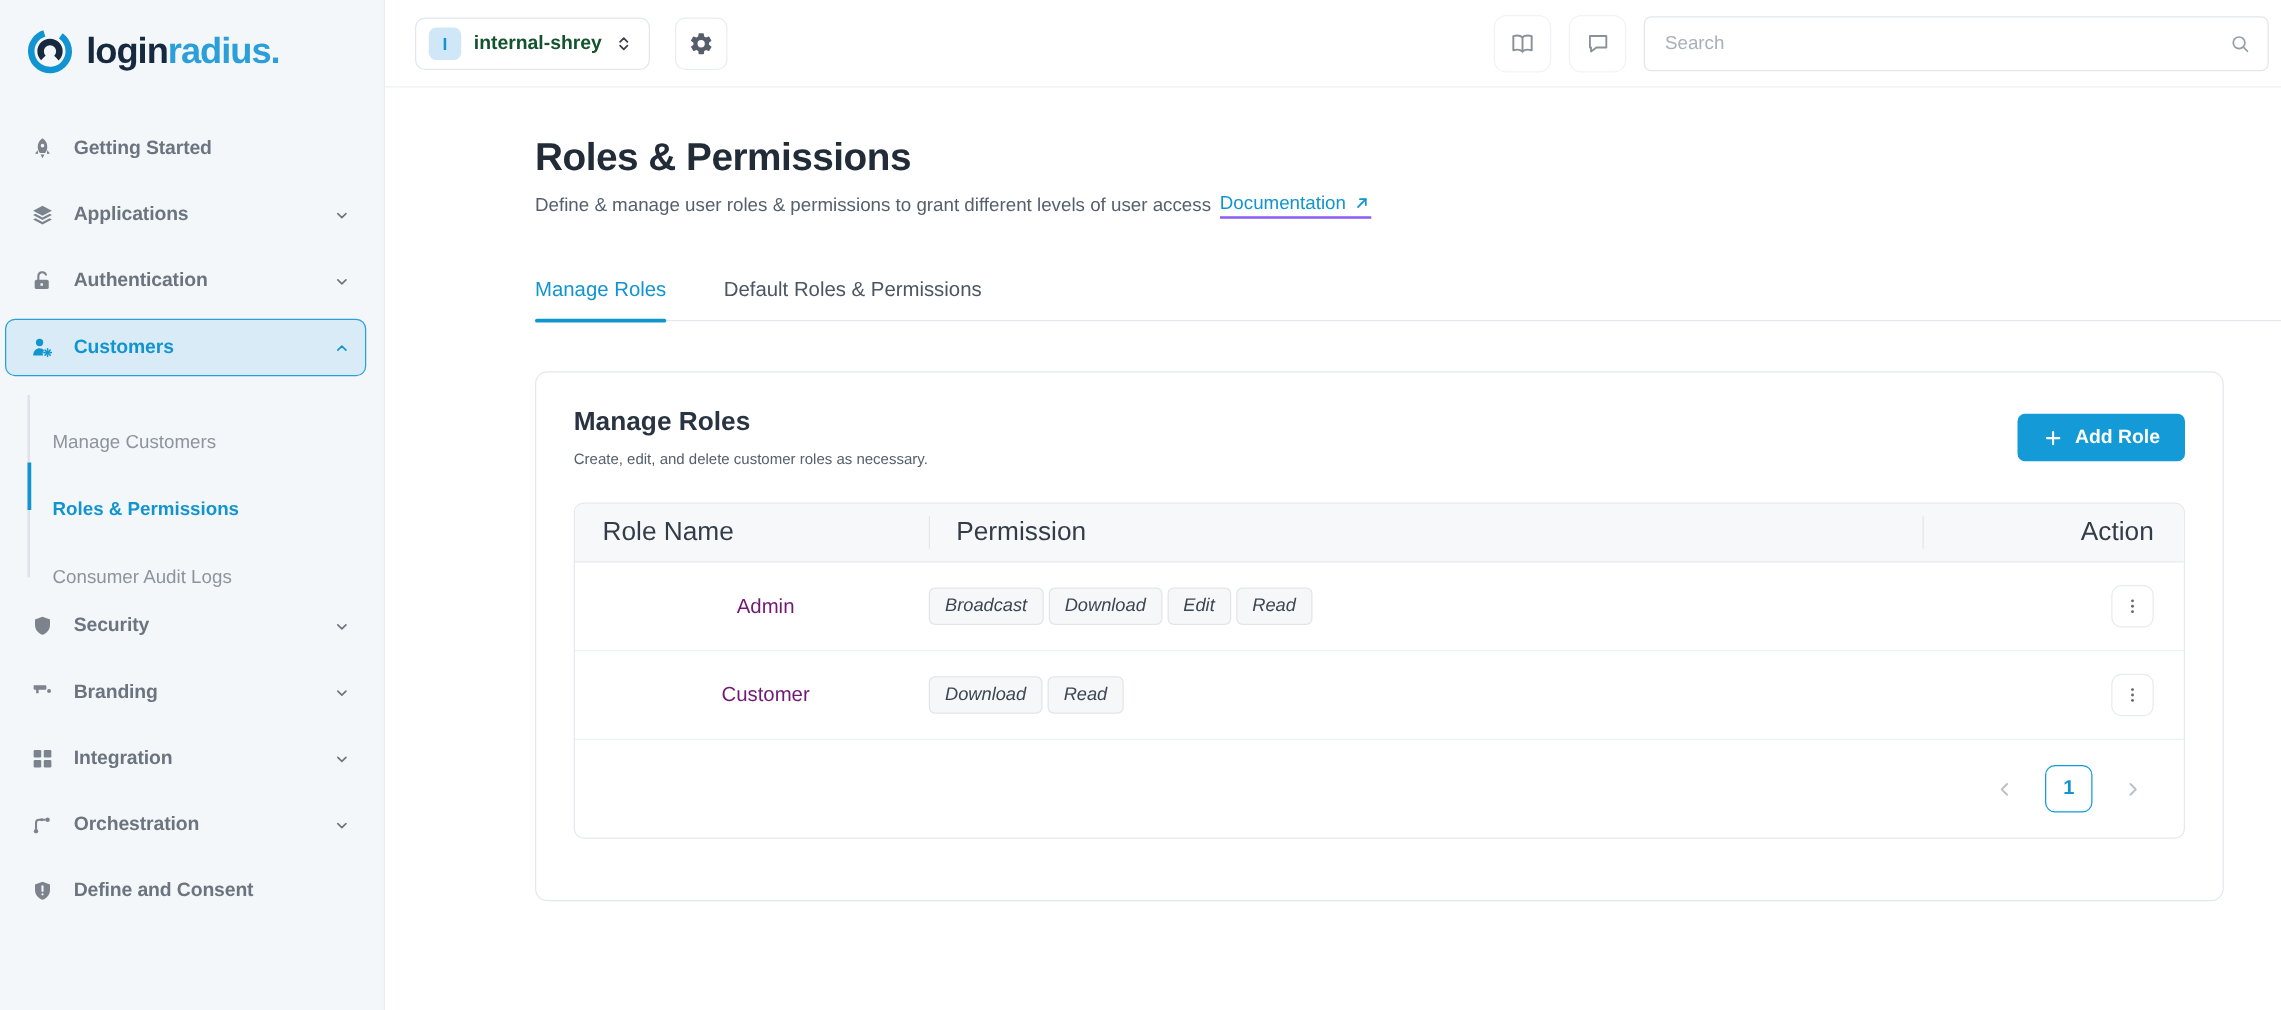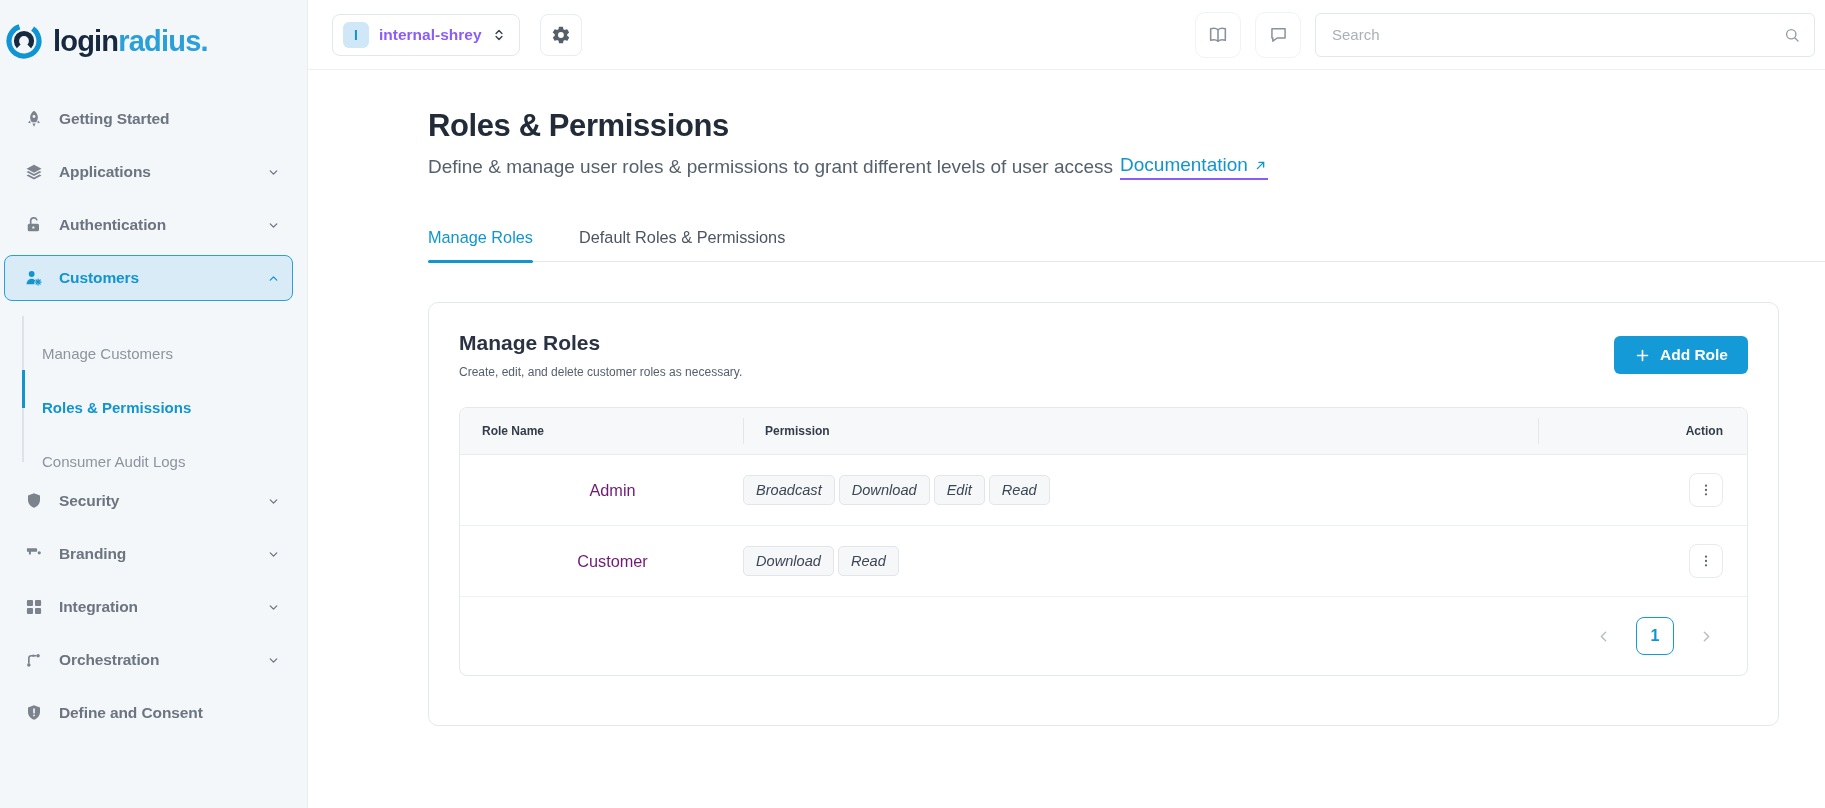--- a/index.html
+++ b/index.html
@@ -10,21 +10,21 @@
     font-family:"Liberation Sans", sans-serif;
   }
   svg { display:block; }
 
   
   .sidebar {
     flex:0 0 308px; width:308px; height:100%;
     background:#f3f7fa; border-right:1px solid #e8edf2;
     padding-top:18px; overflow:hidden;
   }
-  .logo { display:flex; align-items:center; gap:9px; padding-left:4px; height:46px; }
+  .logo { display:flex; align-items:center; gap:9px; padding-left:20px; height:46px; }
   .logo-text { font-size:29px; font-weight:700; letter-spacing:-0.8px; color:#17293f; line-height:1; }
   .logo-text .blue { color:#2b9fd9; }
 
   .nav { margin-top:32px; }
   .nav-item {
     display:flex; align-items:center; height:46px;
     margin:7px 14px 7px 4px; padding:0 12px 0 18px;
     border-radius:8px; cursor:pointer; color:#6c7480;
     border:1px solid transparent;
   }
@@ -51,21 +51,21 @@
     padding:0 10px 0 24px; gap:14px; border-bottom:1px solid #edf0f4;
   }
   .app-selector {
     display:flex; align-items:center; gap:10px; height:42px; padding:0 13px 0 10px;
     border:1px solid #e2e7ed; border-radius:8px; background:#fff; cursor:pointer;
   }
   .app-badge {
     width:26px; height:26px; border-radius:6px; background:#cfe7f6; color:#1295cf;
     font-weight:700; font-size:14px; display:flex; align-items:center; justify-content:center;
   }
-  .app-name { font-size:15.5px; font-weight:700; color:#8b5cf6; }
+  .app-name { font-size:15.5px; font-weight:700; color:#14532d; }
   .selector-icon { color:#39414c; display:flex; }
 
   .icon-btn {
     border:1px solid #e9edf2; background:#fff; border-radius:8px;
     display:flex; align-items:center; justify-content:center; cursor:pointer; color:#565e69;
   }
   .gear-btn { width:42px; height:42px; margin-left:6px; }
   .topbar-spacer { flex:1; }
   .help-btn { width:46px; height:46px; border-radius:10px; border-color:#f0f3f6; color:#8a919b; }
 
@@ -73,21 +73,21 @@
   .search-input {
     width:100%; height:44px; border:1px solid #e2e7ec; border-radius:6px;
     padding:0 42px 0 16px; font-size:15px; font-family:inherit; color:#ec4899; outline:none; background:#fff;
   }
   .search-input::placeholder { color:#a9b0ba; }
   .search-icon { position:absolute; right:14px; top:50%; transform:translateY(-50%); color:#949ca6; display:flex; }
 
   .content { flex:1; padding:38px 46px 0 120px; overflow:hidden; }
 
   .page-title { font-size:31px; font-weight:700; color:#222c39; letter-spacing:-0.4px; margin:0 0 10px; }
-  .page-subtitle { font-size:19px; color:#55606d; display:flex; align-items:center; gap:7px; }
+  .page-subtitle { font-size:15px; color:#55606d; display:flex; align-items:center; gap:7px; }
   .doc-link {
     color:#1295cf; display:inline-flex; align-items:center; gap:5px;
     border-bottom:2px solid #8b5cf6; padding-bottom:2px; cursor:pointer; text-decoration:none;
   }
 
   .tabs { display:flex; gap:46px; margin-top:48px; margin-right:-46px; border-bottom:1px solid #e4e8ec; }
   .tab { position:relative; font-size:16.3px; color:#4c5663; padding-bottom:14px; cursor:pointer; }
   .tab.active { color:#1295cf; }
   .tab.active::after { content:""; position:absolute; left:0; right:0; bottom:-2px; height:3px; background:#1295cf; border-radius:2px; }
 
@@ -102,21 +102,21 @@
     height:38px; padding:0 20px; background:#149bd7; border:none; border-radius:6px;
     color:#fff; font-size:15.5px; font-weight:700; font-family:inherit;
     display:flex; align-items:center; gap:9px; cursor:pointer;
   }
 
   .table { margin-top:28px; border:1px solid #e5e8ec; border-radius:8px; overflow:hidden; background:#fff; }
   .thead {
     display:grid; grid-template-columns:283px 1fr 209px; align-items:center;
     height:47px; background:#f7f8fa; border-bottom:1px solid #e9ebee;
   }
-  .th { position:relative; font-size:12px; font-weight:700; color:#333d49; padding-left:22px; }
+  .th { position:relative; font-size:21px; font-weight:400; color:#333d49; padding-left:22px; }
   .th.action { text-align:right; padding-right:24px; padding-left:0; }
   .th:not(:first-child)::before {
     content:""; position:absolute; left:0; top:50%; transform:translateY(-50%);
     height:26px; width:1px; background:#e3e6ea;
   }
   .trow {
     display:grid; grid-template-columns:283px 1fr 209px; align-items:center;
     height:71px; border-bottom:1px solid #eef1f4;
   }
   .td-role { font-size:16.3px; color:#701a75; padding-left:22px;text-align:center; }

